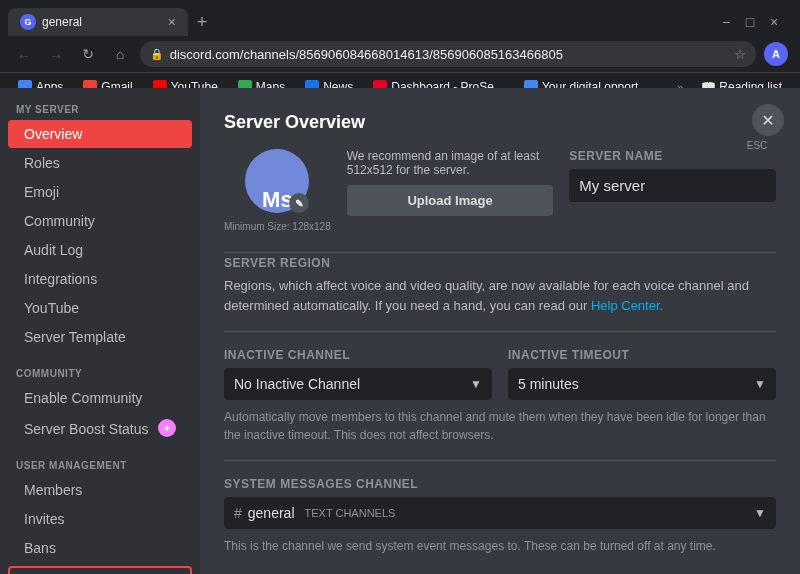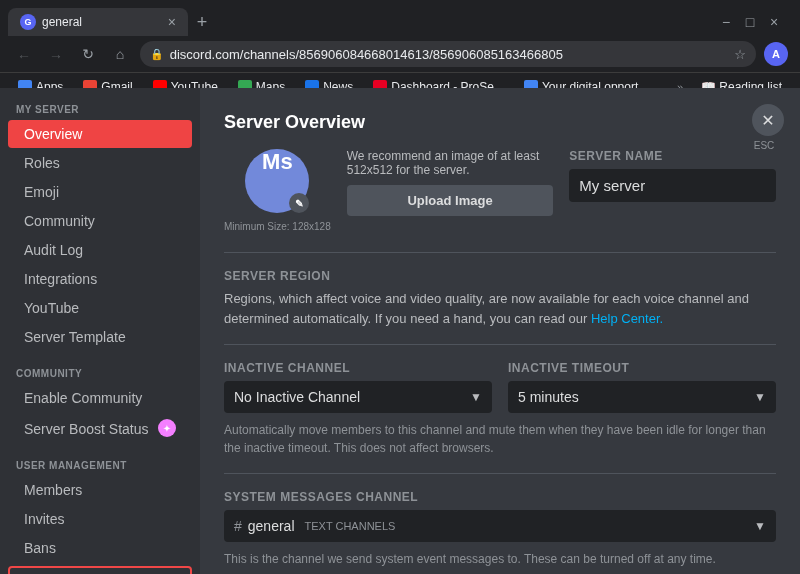--- a/index.html
+++ b/index.html
@@ -37,24 +37,24 @@
     .sidebar-section-label { font-size: 10px; font-weight: 700; color: #8e9297; padding: 16px 16px 4px; text-transform: uppercase; letter-spacing: 0.5px; }
     .sidebar-item { padding: 6px 16px; cursor: pointer; border-radius: 4px; margin: 1px 8px; color: #b9bbbe; font-size: 14px; }
     .sidebar-item.active { background: #ef4444; color: #ffffff; }
     .sidebar-item.delete { color: #f04747; border: 2px solid #f04747; border-radius: 4px; margin: 4px 8px; padding: 6px 16px; }
     .sidebar-boost { display: flex; align-items: flex-end; justify-content: space-between; padding: 6px 16px; margin: 1px 8px; border-radius: 4px; cursor: pointer; color: #b9bbbe; font-size: 14px; }
     .boost-badge { width: 18px; height: 18px; background: #f47fff; border-radius: 50%; display: flex; align-items: center; justify-content: center; font-size: 10px; color: white; }
 
     
     .main { flex: 1; background: #36393f; overflow-y: auto; padding: 24px 24px; position: relative; }
     .close-btn { position: absolute; top: 16px; right: 16px; width: 32px; height: 32px; background: #4f545c; border-radius: 50%; display: flex; align-items: center; justify-content: center; cursor: pointer; color: #dcddde; font-size: 16px; }
-    .close-esc { position: absolute; top: 52px; right: 20px; font-size: 10px; color: #8e9297; text-align: center; width: 32px; }
+    .close-esc { position: absolute; top: 52px; right: 27px; font-size: 10px; color: #8e9297; text-align: center; width: 32px; }
 
     .section-title { font-size: 18px; font-weight: 700; color: #ffffff; margin-bottom: 16px; }
-    .server-avatar { width: 64px; height: 64px; background: #7289da; border-radius: 50%; display: flex; align-items: flex-start; justify-content: center; font-size: 22px; font-weight: 700; color: white; flex-shrink: 0; position: relative; }
+    .server-avatar { width: 64px; height: 64px; background: #7289da; border-radius: 50%; display: flex; align-items: flex-end; justify-content: center; font-size: 22px; font-weight: 700; color: white; flex-shrink: 0; position: relative; }
     .avatar-edit { position: absolute; bottom: 0; right: 0; width: 20px; height: 20px; background: #4f545c; border-radius: 50%; display: flex; align-items: center; justify-content: center; font-size: 10px; color: white; }
     .upload-btn { background: #4f545c; color: #dcddde; border: none; padding: 8px 16px; border-radius: 4px; cursor: pointer; font-size: 13px; font-weight: 600; display: inline-block; margin-bottom: 4px; }
     .min-size { font-size: 10px; color: #8e9297; }
     .field-label { font-size: 12px; font-weight: 700; color: #8e9297; text-transform: uppercase; letter-spacing: 0.5px; margin-bottom: 6px; }
     .text-input { background: #202225; border: none; border-radius: 4px; padding: 8px 10px; color: #dcddde; font-size: 15px; width: 100%; outline: none; }
     .region-text { font-size: 13px; color: #b9bbbe; line-height: 1.5; margin-bottom: 4px; }
     .region-link { color: #00b0f4; text-decoration: none; }
     .two-col { display: flex; gap: 16px; margin-bottom: 8px; }
     .col { flex: 1; }
     .select-wrapper { position: relative; }
@@ -211,21 +211,21 @@
       <div style="flex:1; display:flex; flex-direction:column; justify-content:flex-start;">
         <p style="font-size:12px;color:#b9bbbe;margin-bottom:8px;">We recommend an image of at least 512x512 for the server.</p>
         <button class="upload-btn">Upload Image</button>
       </div>
       <div style="flex:1; min-width:200px;">
         <div class="field-label">SERVER NAME</div>
         <input class="text-input" type="text" value="My server" style="">
       </div>
     </div>
 
-    <div style="border-top:1px solid #4f545c; padding-top:16px; margin-bottom:16px;">
+    <div style="border-top:1px solid #4f545c; padding-top:3px; margin-bottom:16px;">
       <div class="field-label">SERVER REGION</div>
       <p class="region-text">
         <span>Regions, which affect voice and video quality, are now available for each voice channel and determined automatically. If you need a hand, you can read our</span>
         <a class="region-link" href="#">Help Center.</a>
       </p>
     </div>
 
     <div style="border-top:1px solid #4f545c; padding-top:16px; margin-bottom:8px;">
       <div class="two-col">
         <div class="col">

